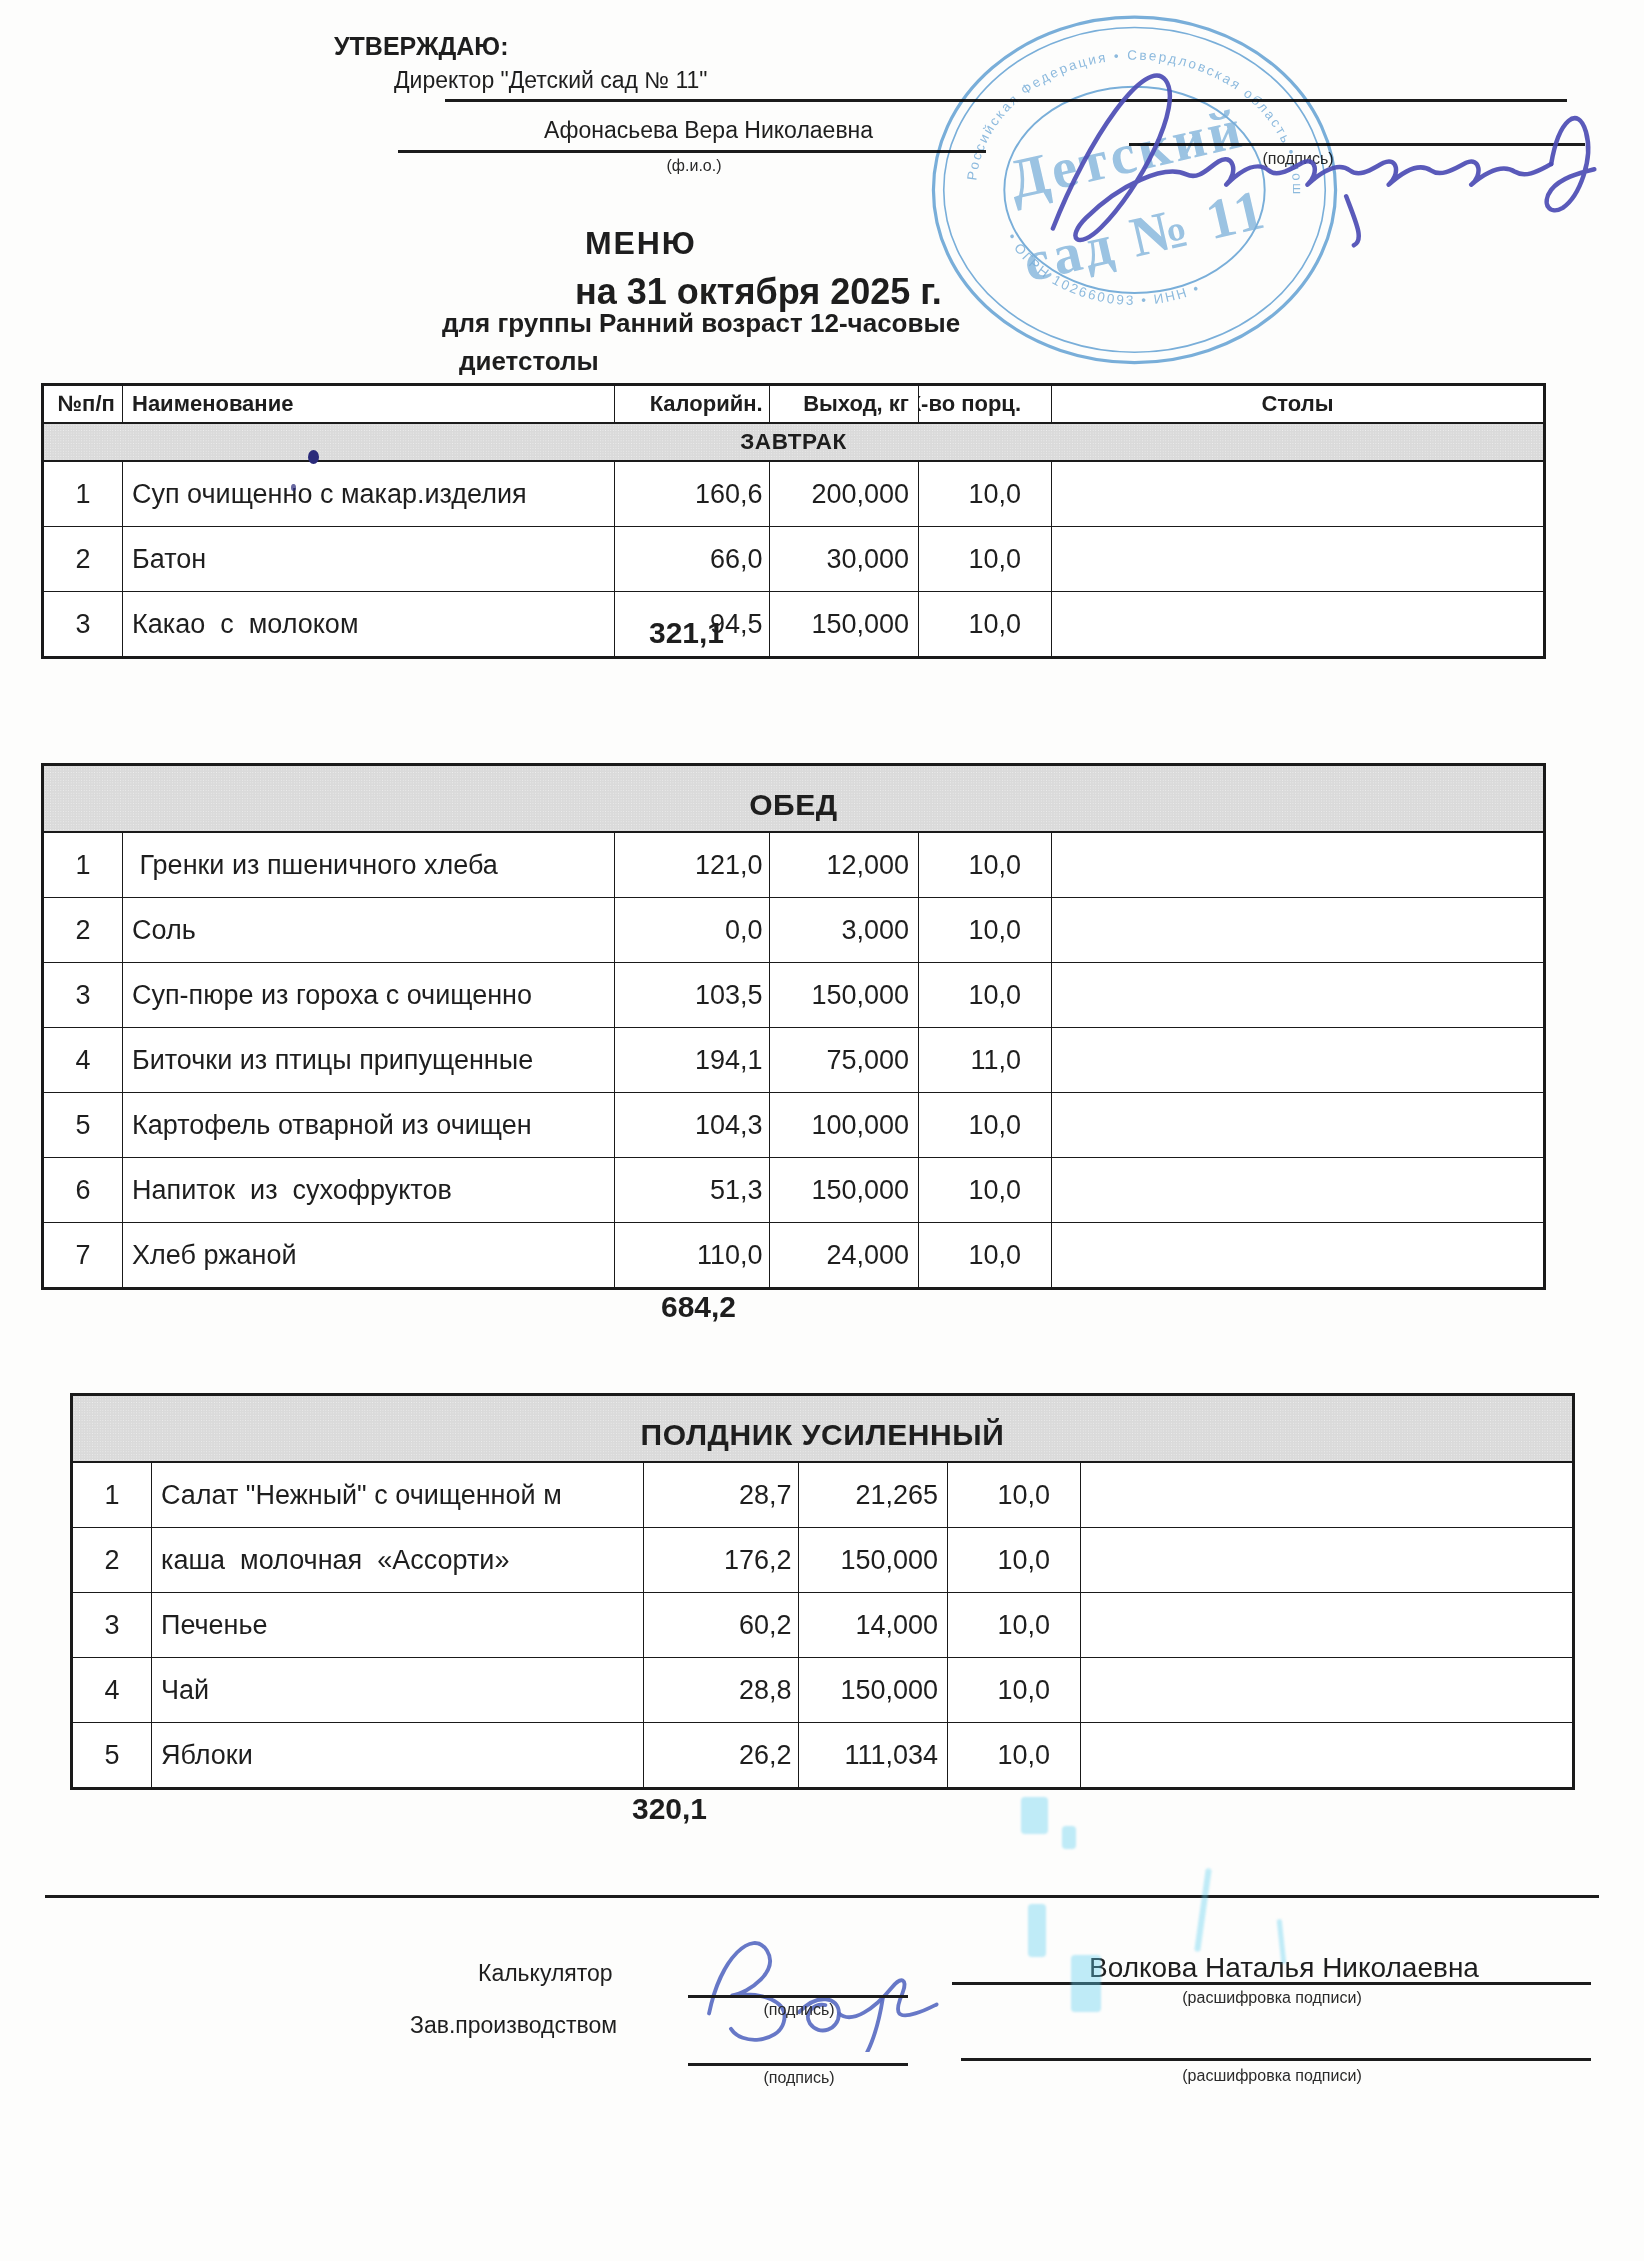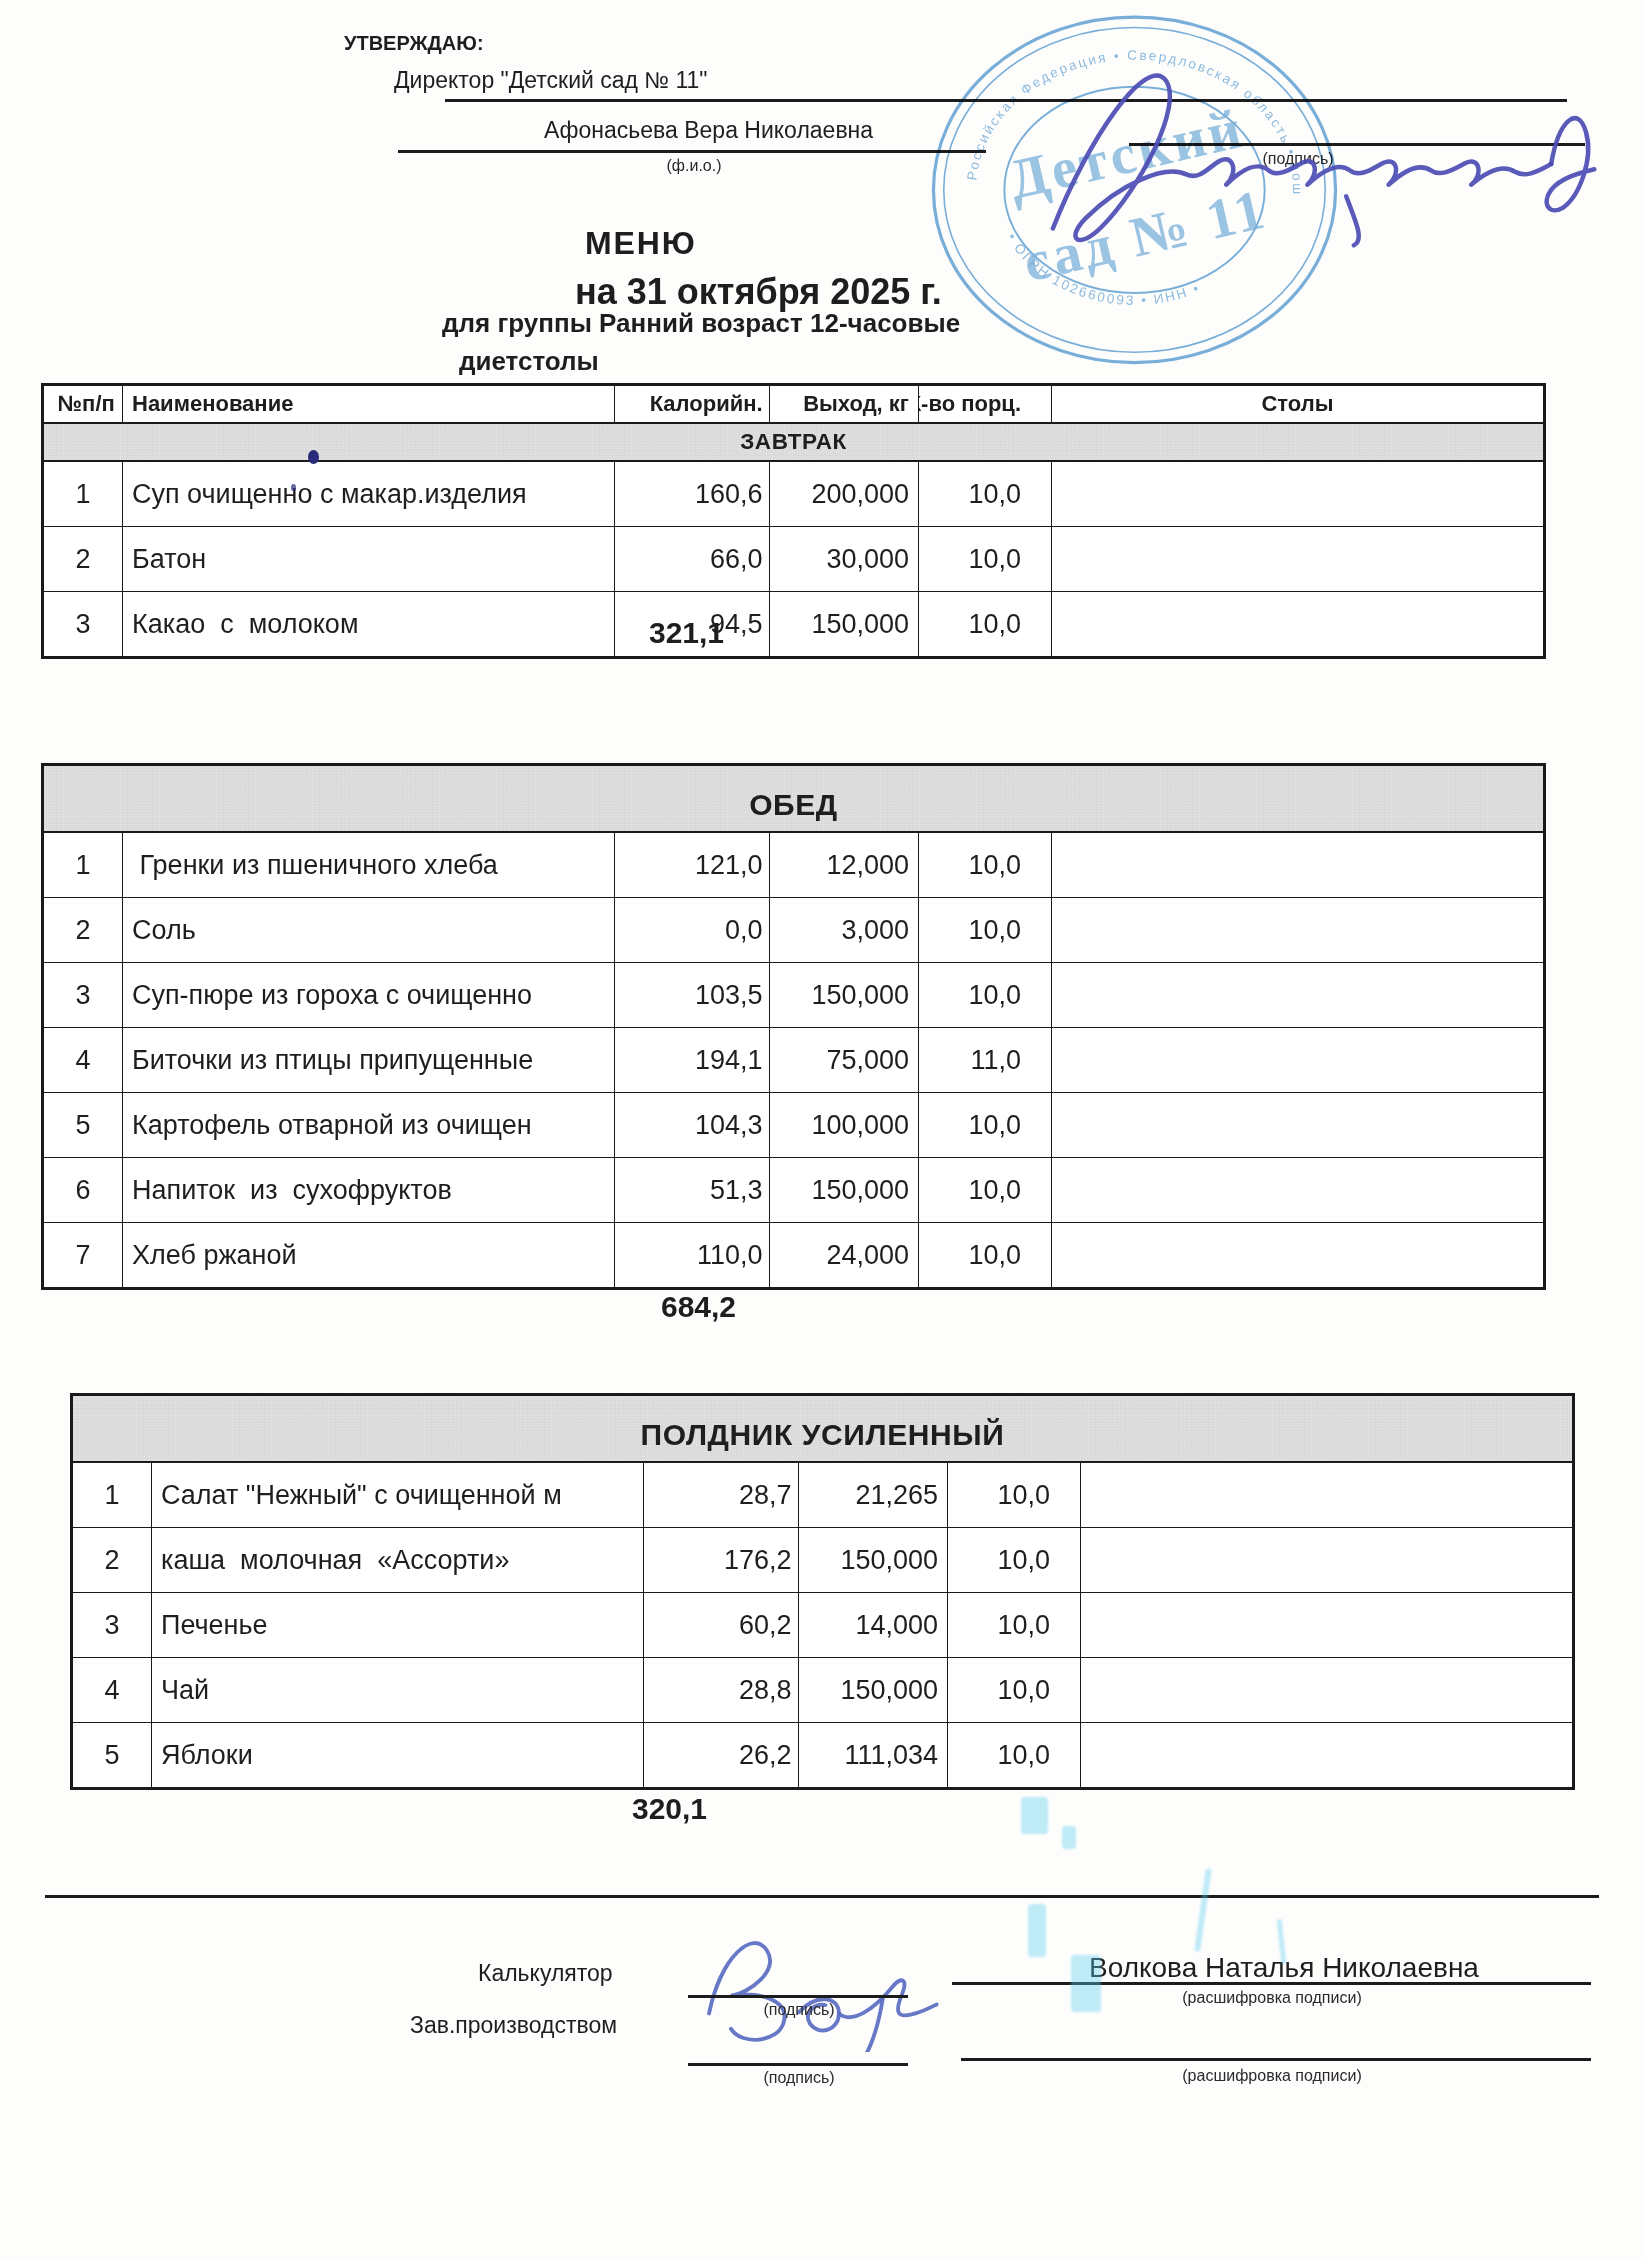--- a/index.html
+++ b/index.html
@@ -2,21 +2,21 @@
 <html style="font-size:10.3px"><head>
 <meta charset="utf-8">
 <style>
   html,body{margin:0;padding:0;background:#e8e8e8;}
   .page{position:relative;width:1644px;height:2261px;background:#fdfdfc;
         font-family:"Liberation Sans",sans-serif;color:#1e1e1e;overflow:hidden;}
   .hline{position:absolute;background:#1c1c1c;height:3.2px;}
   .caption{position:absolute;font-size:16px;color:#2a2a2a;text-align:center;}
 
   
-  .approve{position:absolute;left:344px;top:32px;font-size:20px;font-weight:bold;}
+  .approve{position:absolute;left:334px;top:32px;font-size:25px;font-weight:bold;}
   .director{position:absolute;left:394px;top:67px;font-size:23px;}
   .fio-name{position:absolute;left:544px;top:117px;font-size:23px;}
 
   
   .t1{position:absolute;left:585px;top:225px;font-size:32px;font-weight:bold;letter-spacing:1.9px;}
   .t2{position:absolute;left:575px;top:271px;font-size:36px;font-weight:bold;}
   .t3{position:absolute;left:442px;top:308px;font-size:26px;font-weight:bold;}
   .t4{position:absolute;left:459px;top:346px;font-size:26px;font-weight:bold;}
 
   

